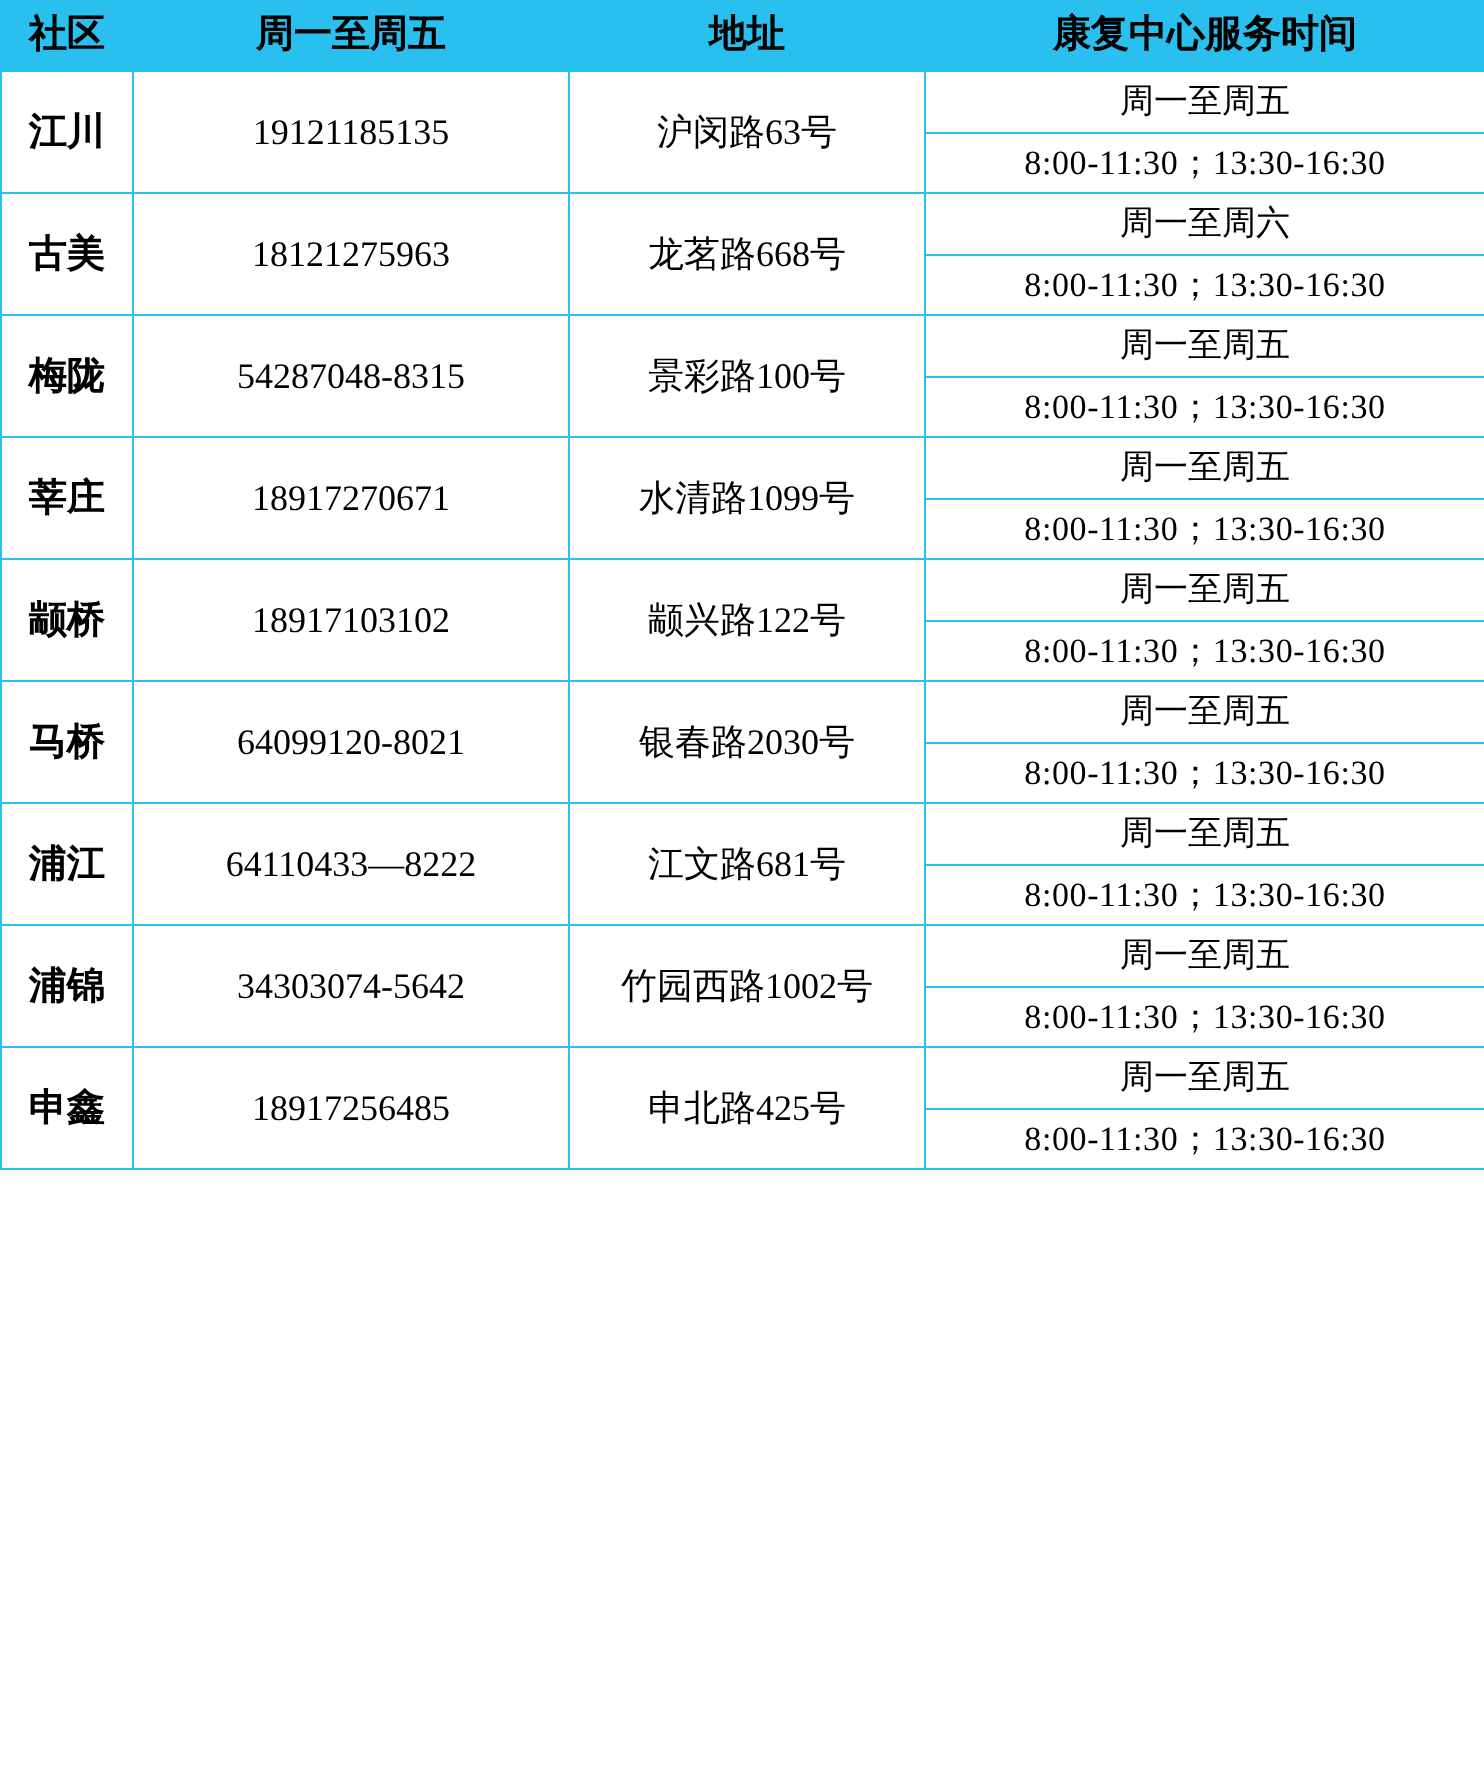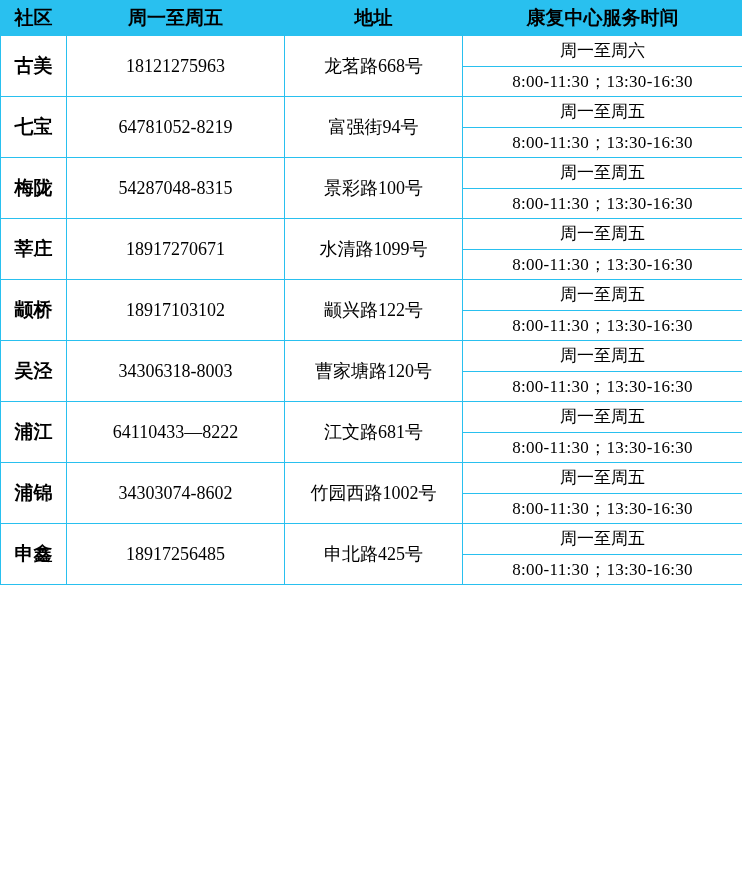--- a/index.html
+++ b/index.html
@@ -92,42 +92,42 @@
     <thead>
       <tr>
         <th>社区</th>
         <th>周一至周五</th>
         <th>地址</th>
         <th>康复中心服务时间</th>
       </tr>
     </thead>
     <tbody id="table-body">
         <tr>
+          <td class="community">江川</td>
+          <td>19121185135</td>
+          <td>沪闵路63号</td>
+          <td class="hours-cell">
+            <div class="hours-inner">
+              <div class="hours-days">周一至周五</div>
+              <div class="hours-times">8:00-11:30；13:30-16:30</div>
+            </div>
+          </td>
+        </tr>
+        <tr>
           <td class="community">古美</td>
           <td>18121275963</td>
           <td>龙茗路668号</td>
           <td class="hours-cell">
             <div class="hours-inner">
               <div class="hours-days">周一至周六</div>
               <div class="hours-times">8:00-11:30；13:30-16:30</div>
             </div>
           </td>
         </tr>
         <tr>
-          <td class="community">七宝</td>
-          <td>64781052-8219</td>
-          <td>富强街94号</td>
-          <td class="hours-cell">
-            <div class="hours-inner">
-              <div class="hours-days">周一至周五</div>
-              <div class="hours-times">8:00-11:30；13:30-16:30</div>
-            </div>
-          </td>
-        </tr>
-        <tr>
           <td class="community">梅陇</td>
           <td>54287048-8315</td>
           <td>景彩路100号</td>
           <td class="hours-cell">
             <div class="hours-inner">
               <div class="hours-days">周一至周五</div>
               <div class="hours-times">8:00-11:30；13:30-16:30</div>
             </div>
           </td>
         </tr>
@@ -147,44 +147,44 @@
           <td>18917103102</td>
           <td>颛兴路122号</td>
           <td class="hours-cell">
             <div class="hours-inner">
               <div class="hours-days">周一至周五</div>
               <div class="hours-times">8:00-11:30；13:30-16:30</div>
             </div>
           </td>
         </tr>
         <tr>
-          <td class="community">吴泾</td>
-          <td>34306318-8003</td>
-          <td>曹家塘路120号</td>
+          <td class="community">马桥</td>
+          <td>64099120-8021</td>
+          <td>银春路2030号</td>
           <td class="hours-cell">
             <div class="hours-inner">
               <div class="hours-days">周一至周五</div>
               <div class="hours-times">8:00-11:30；13:30-16:30</div>
             </div>
           </td>
         </tr>
         <tr>
           <td class="community">浦江</td>
           <td>64110433—8222</td>
           <td>江文路681号</td>
           <td class="hours-cell">
             <div class="hours-inner">
               <div class="hours-days">周一至周五</div>
               <div class="hours-times">8:00-11:30；13:30-16:30</div>
             </div>
           </td>
         </tr>
         <tr>
           <td class="community">浦锦</td>
-          <td>34303074-8602</td>
+          <td>34303074-5642</td>
           <td>竹园西路1002号</td>
           <td class="hours-cell">
             <div class="hours-inner">
               <div class="hours-days">周一至周五</div>
               <div class="hours-times">8:00-11:30；13:30-16:30</div>
             </div>
           </td>
         </tr>
         <tr>
           <td class="community">申鑫</td>

